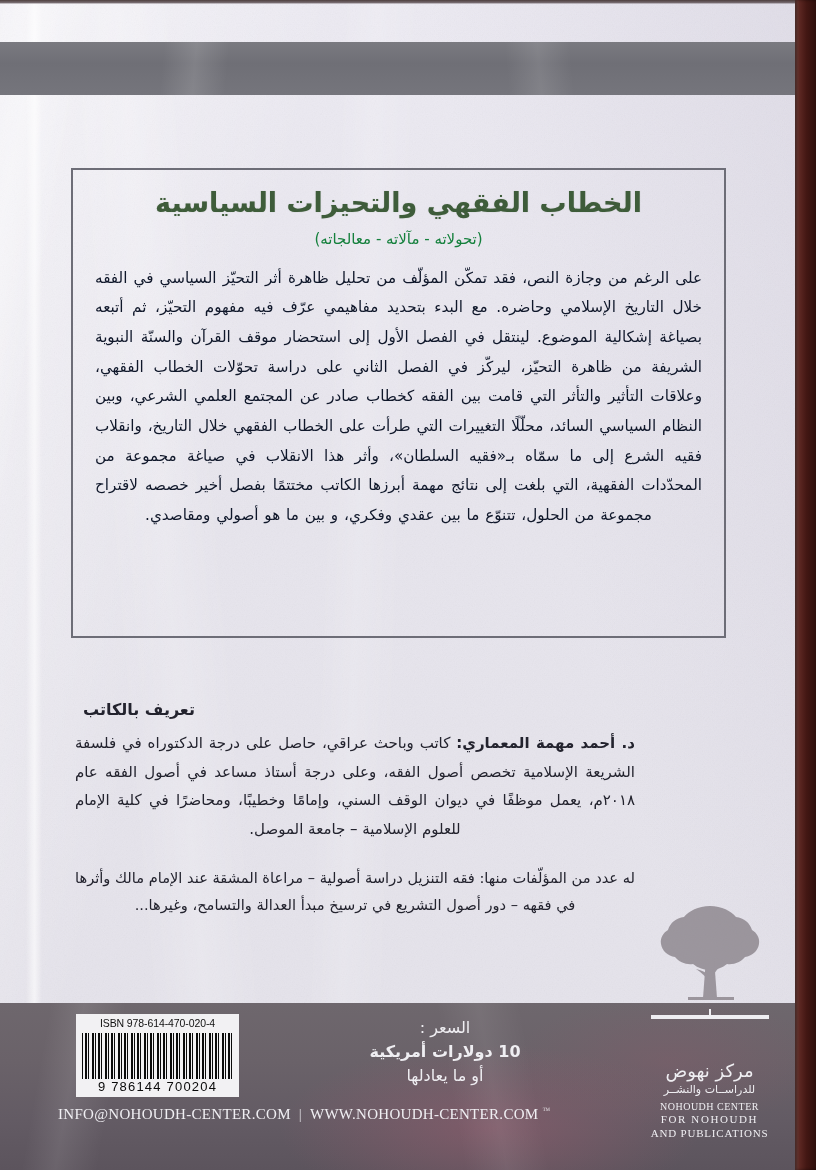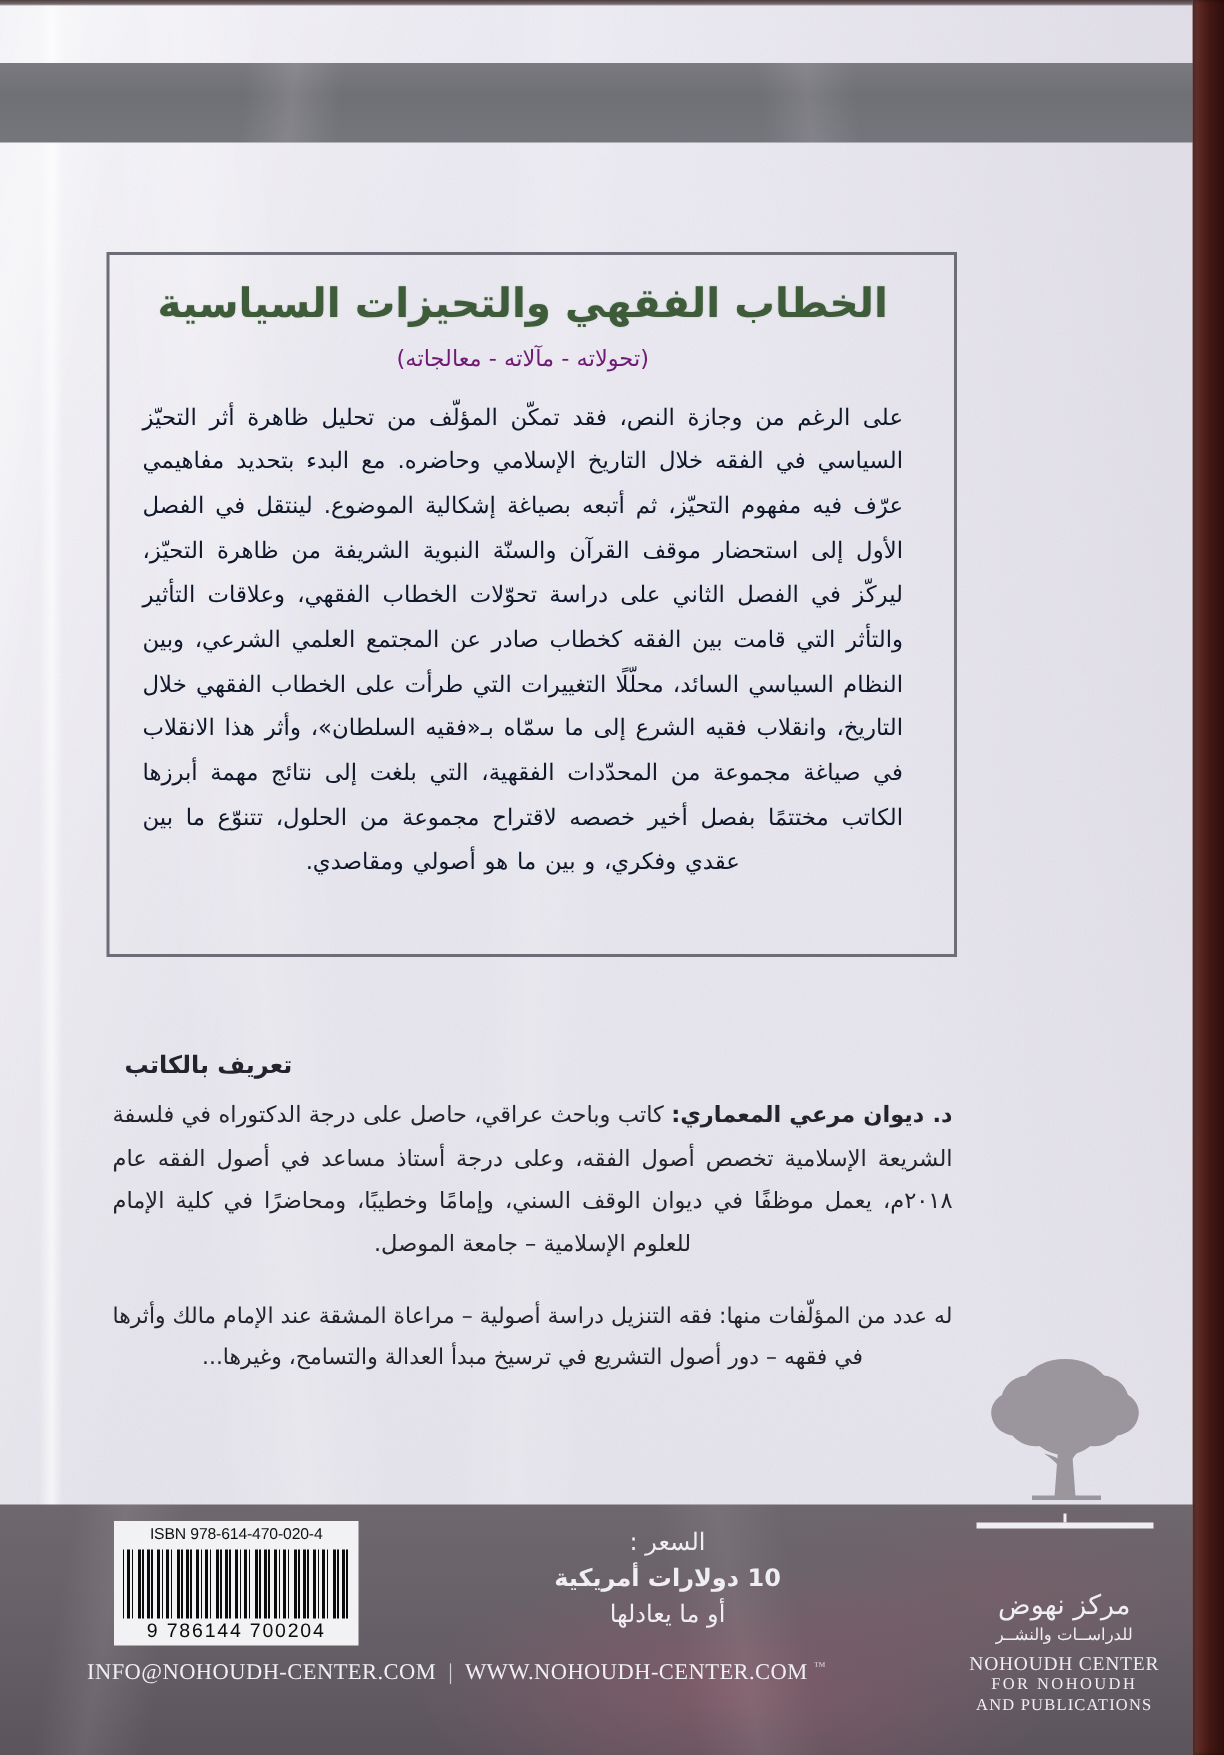--- a/index.html
+++ b/index.html
@@ -102,41 +102,41 @@
       linear-gradient(100deg, rgba(255,255,255,0.0) 6%, rgba(255,255,255,0.09) 10%, rgba(255,255,255,0.0) 15%),
       linear-gradient(80deg, rgba(255,255,255,0.0) 55%, rgba(255,255,255,0.07) 60%, rgba(255,255,255,0.0) 65%);
     pointer-events: none;
   }
 
   
   .blurb-box {
     position: absolute;
     left: 71px;
     top: 168px;
-    width: 567px;
+    width: 655px;
     height: 470px;
     border: 2px solid #6d6d77;
     box-sizing: border-box;
-    padding: 16px 34px 10px 22px;
+    padding: 16px 22px 10px 22px;
   }
 
   .book-title {
     margin: 0;
     text-align: center;
     color: #3e5c3a;
     font-weight: bold;
     font-size: 27px;
     line-height: 1.25;
     letter-spacing: 0px;
     text-shadow: 0 0 1px rgba(62,92,58,0.35);
   }
   .book-subtitle {
     margin: 10px 0 0 0;
     text-align: center;
-    color: #701a75;
+    color: #15803d;
     font-size: 15px;
     font-weight: normal;
   }
 
   .blurb-text {
     margin: 16px 0 0 0;
     text-align: justify;
     text-align-last: center;
     color: #0f172a;
     font-size: 15.2px;
@@ -278,21 +278,21 @@
     letter-spacing: 1px;
     margin-top: 1px;
     line-height: 1.2;
   }
   .pub-en {
     direction: ltr;
     font-family: "Liberation Serif", "DejaVu Serif", serif;
     margin-top: 5px;
     line-height: 1.25;
   }
-  .pub-en-1 { font-size: 13px; letter-spacing: 0.5px; }
+  .pub-en-1 { font-size: 10px; letter-spacing: 0.5px; }
   .pub-en-2 { font-size: 11px; letter-spacing: 1.6px; }
   .pub-en-3 { font-size: 11px; letter-spacing: 0.8px; }
 
   
   .contact-line {
     position: absolute;
     left: 58px;
     top: 1106px;
     direction: ltr;
     font-family: "Liberation Serif", "DejaVu Serif", serif;
@@ -328,21 +328,21 @@
   <div class="band-top"></div>
 
   <div class="blurb-box">
     <h1 class="book-title">الخطاب الفقهي والتحيزات السياسية</h1>
     <div class="book-subtitle">(تحولاته - مآلاته - معالجاته)</div>
     <p class="blurb-text">على الرغم من وجازة النص، فقد تمكّن المؤلّف من تحليل ظاهرة أثر التحيّز السياسي في الفقه خلال التاريخ الإسلامي وحاضره. مع البدء بتحديد مفاهيمي عرّف فيه مفهوم التحيّز، ثم أتبعه بصياغة إشكالية الموضوع. لينتقل في الفصل الأول إلى استحضار موقف القرآن والسنّة النبوية الشريفة من ظاهرة التحيّز، ليركّز في الفصل الثاني على دراسة تحوّلات الخطاب الفقهي، وعلاقات التأثير والتأثر التي قامت بين الفقه كخطاب صادر عن المجتمع العلمي الشرعي، وبين النظام السياسي السائد، محلّلًا التغييرات التي طرأت على الخطاب الفقهي خلال التاريخ، وانقلاب فقيه الشرع إلى ما سمّاه بـ«فقيه السلطان»، وأثر هذا الانقلاب في صياغة مجموعة من المحدّدات الفقهية، التي بلغت إلى نتائج مهمة أبرزها الكاتب مختتمًا بفصل أخير خصصه لاقتراح مجموعة من الحلول، تتنوّع ما بين عقدي وفكري، و بين ما هو أصولي ومقاصدي.</p>
   </div>
 
   <div class="author-section">
     <div class="author-heading">تعريف بالكاتب</div>
-    <p class="author-bio"><b>د. ديوان مرعي المعماري:</b><span> كاتب وباحث عراقي، حاصل على درجة الدكتوراه في فلسفة الشريعة الإسلامية تخصص أصول الفقه، وعلى درجة أستاذ مساعد في أصول الفقه عام ٢٠١٨م، يعمل موظفًا في ديوان الوقف السني، وإمامًا وخطيبًا، ومحاضرًا في كلية الإمام للعلوم الإسلامية – جامعة الموصل.</span></p>
+    <p class="author-bio"><b>د. أحمد مهمة المعماري:</b><span> كاتب وباحث عراقي، حاصل على درجة الدكتوراه في فلسفة الشريعة الإسلامية تخصص أصول الفقه، وعلى درجة أستاذ مساعد في أصول الفقه عام ٢٠١٨م، يعمل موظفًا في ديوان الوقف السني، وإمامًا وخطيبًا، ومحاضرًا في كلية الإمام للعلوم الإسلامية – جامعة الموصل.</span></p>
     <p class="author-works">له عدد من المؤلّفات منها: فقه التنزيل دراسة أصولية – مراعاة المشقة عند الإمام مالك وأثرها في فقهه – دور أصول التشريع في ترسيخ مبدأ العدالة والتسامح، وغيرها...</p>
   </div>
 
   <div class="tree-mark">
     <svg viewBox="0 0 140 120" aria-hidden="true">
       <g fill="#70686f">
         <path d="M70 22c-12 0-21 5-26 11-8 1-14 6-16 13-5 3-8 8-7 14 1 7 7 12 14 13 4 5 11 8 18 7 5 4 11 6 17 6s12-2 17-6c7 1 14-2 18-7 7-1 13-6 14-13 1-6-2-11-7-14-2-7-8-12-16-13-5-6-14-11-26-11z"></path>
         <path d="M66 74h8l3 40h-14z"></path>
         <path d="M72 86c4-5 9-8 14-9-5 4-9 8-12 13z"></path>
         <path d="M70 92c-4-4-9-6-14-7 5 3 9 7 12 11z"></path>

